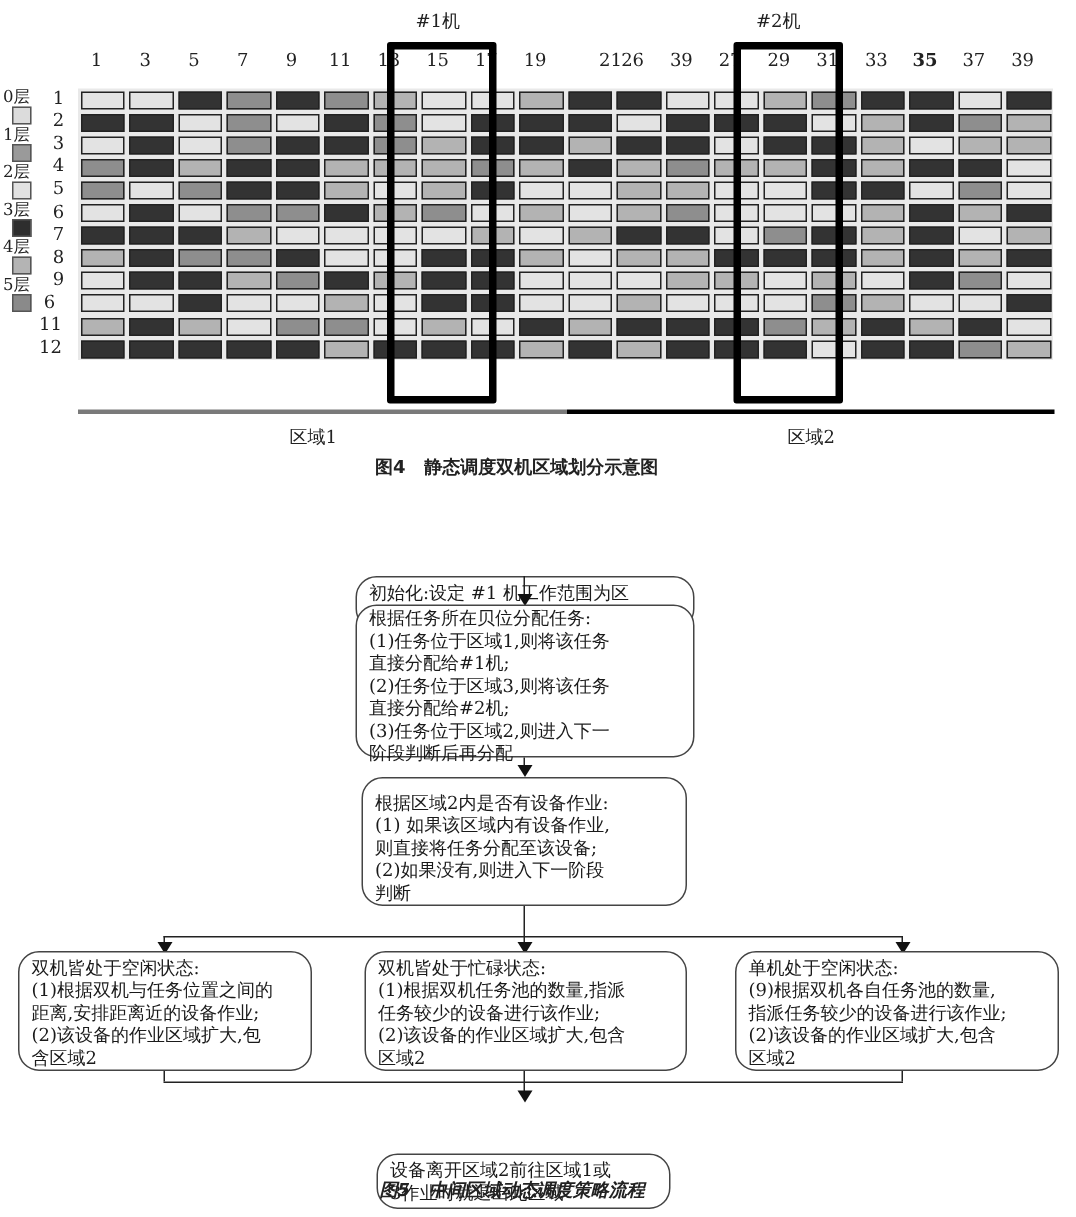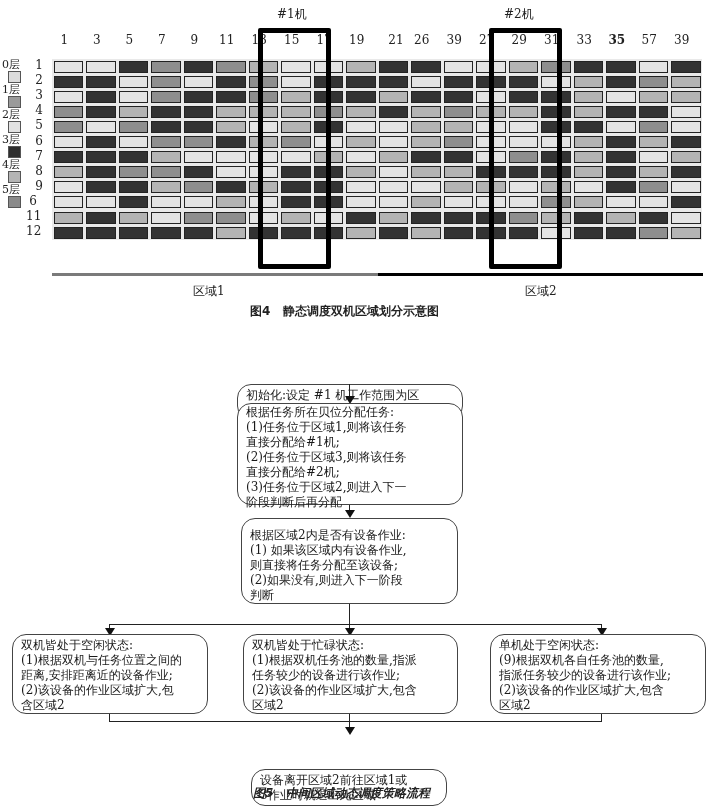--- a/index.html
+++ b/index.html
@@ -33,29 +33,29 @@
       <span class="collabel" style="left: 52.25px;">1</span>
       <span class="collabel" style="left: 84.75px;">3</span>
       <span class="collabel" style="left: 117.25px;">5</span>
       <span class="collabel" style="left: 149.75px;">7</span>
       <span class="collabel" style="left: 182.25px;">9</span>
       <span class="collabel" style="left: 214.75px;">11</span>
       <span class="collabel" style="left: 247.25px;">13</span>
       <span class="collabel" style="left: 279.75px;">15</span>
       <span class="collabel" style="left: 312.25px;">17</span>
       <span class="collabel" style="left: 344.75px;">19</span>
-      <span class="collabel" style="left: 384px;">21</span>
+      <span class="collabel" style="left: 395px;">21</span>
       <span class="collabel" style="left: 409.75px;">26</span>
       <span class="collabel" style="left: 442.25px;">39</span>
       <span class="collabel" style="left: 474.75px;">27</span>
       <span class="collabel" style="left: 507.25px;">29</span>
       <span class="collabel" style="left: 539.75px;">31</span>
       <span class="collabel" style="left: 572.25px;">33</span>
       <span class="collabel" style="left: 604.75px; font-weight: bold;">35</span>
-      <span class="collabel" style="left: 637.25px;">57</span>
+      <span class="collabel" style="left: 637.25px;">37</span>
       <span class="collabel" style="left: 669.75px;">39</span>
     </div>
   <div id="row-labels">
       <span class="rowlabel" style="top: 58px;">1</span>
       <span class="rowlabel" style="top: 73.1px;">2</span>
       <span class="rowlabel" style="top: 88.2px;">3</span>
       <span class="rowlabel" style="top: 103.3px;">4</span>
       <span class="rowlabel" style="top: 118.4px;">5</span>
       <span class="rowlabel" style="top: 133.5px;">6</span>
       <span class="rowlabel" style="top: 148.6px;">7</span>

